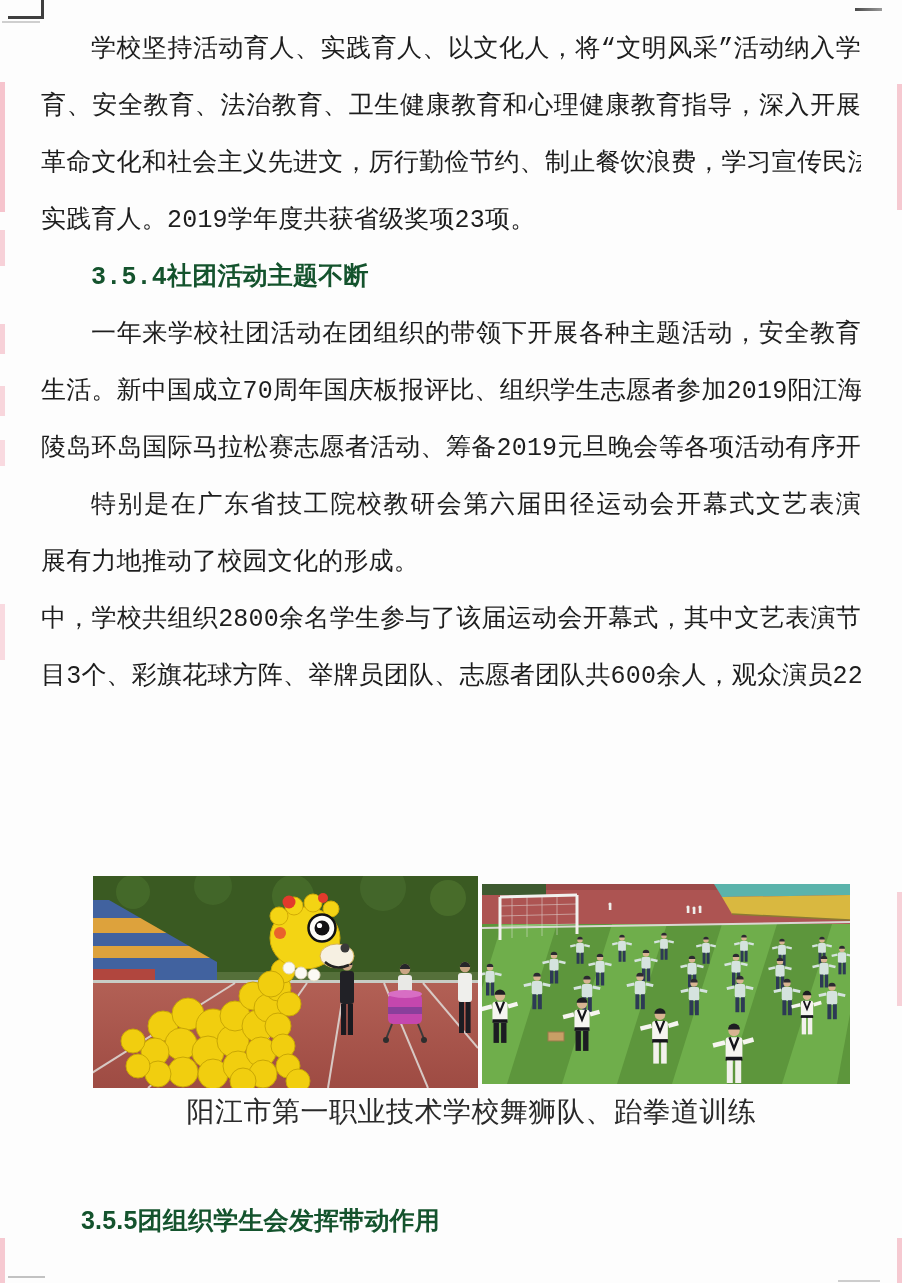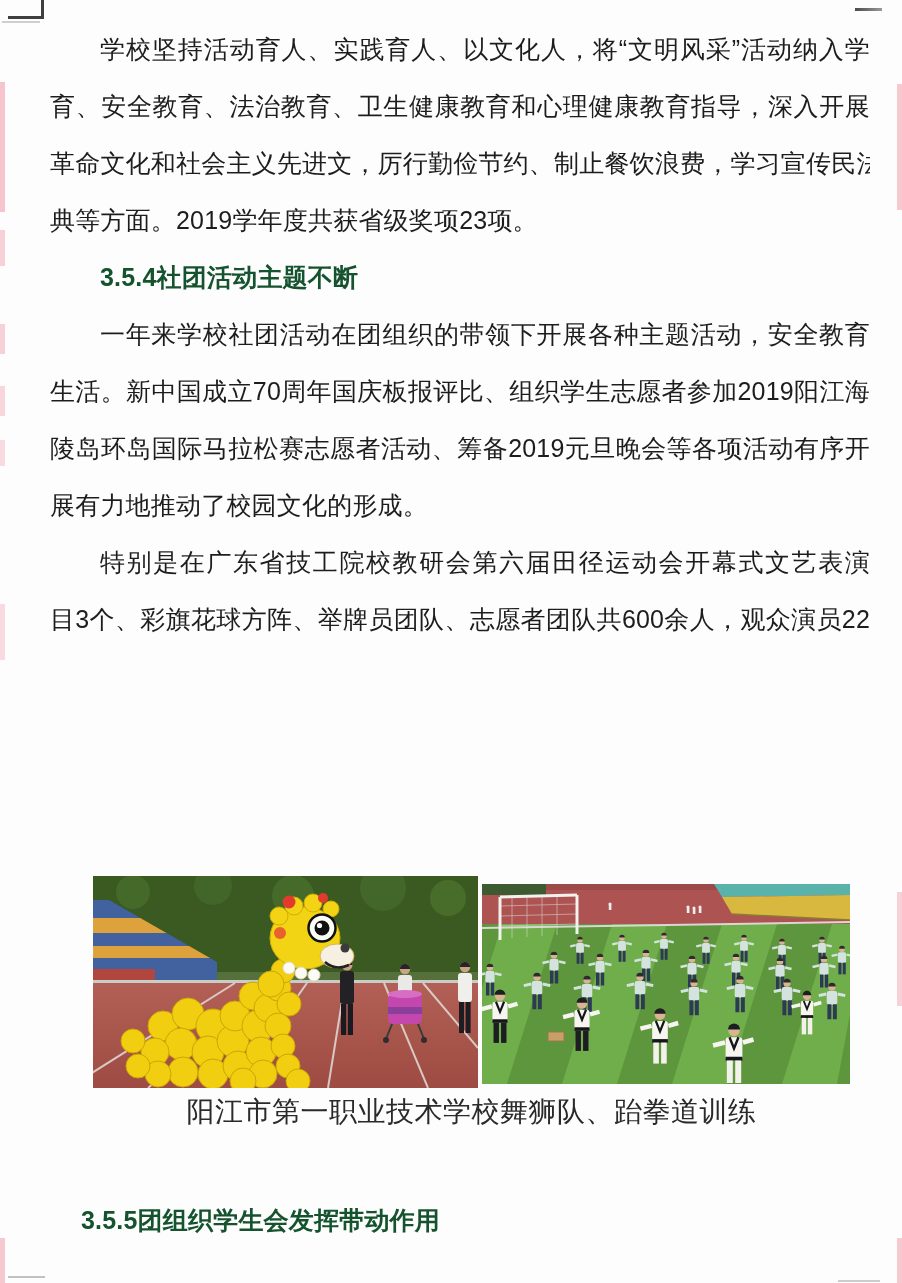--- a/index.html
+++ b/index.html
@@ -7,21 +7,21 @@
     width:902px;height:1283px;
     background:#ffffff;
     font-family:"Liberation Sans","DejaVu Sans",sans-serif;
     overflow:hidden;
   }
   #page{
     position:relative;width:902px;height:1283px;
     background:#fdfdfd;overflow:hidden;
   }
   
-  #text-block{position:absolute;left:50px;top:21px;width:820px;}
+  #text-block{position:absolute;left:41px;top:21px;width:820px;font-family:Liberation Mono, monospace;}
   .line{
     height:57px;line-height:57px;font-size:25px;color:#1d1d1d;
     text-align:justify;text-align-last:justify;
     word-break:break-all;overflow:hidden;white-space:nowrap;
     letter-spacing:.2px;
   }
   .line.end{text-align-last:left;}
   .line.indent{text-indent:50px;}
   .line.heading{font-weight:bold;color:#14532d;text-align-last:left;}
   
@@ -53,30 +53,31 @@
 </style>
 </head>
 <body>
 
 <div id="page">
 
   <div id="text-block">
     <div class="line indent">学校坚持活动育人、实践育人、以文化人，将“文明风采”活动纳入学</div>
     <div class="line">育、安全教育、法治教育、卫生健康教育和心理健康教育指导，深入开展</div>
     <div class="line">革命文化和社会主义先进文，厉行勤俭节约、制止餐饮浪费，学习宣传民法</div>
-    <div class="line end">典等方面。2019学年度共获省级奖项23项。</div>
+    <div class="line end">实践育人。2019学年度共获省级奖项23项。</div>
 
     <div class="line heading indent">3.5.4社团活动主题不断</div>
 
     <div class="line indent">一年来学校社团活动在团组织的带领下开展各种主题活动，安全教育</div>
     <div class="line">生活。新中国成立70周年国庆板报评比、组织学生志愿者参加2019阳江海</div>
     <div class="line">陵岛环岛国际马拉松赛志愿者活动、筹备2019元旦晚会等各项活动有序开</div>
+    <div class="line indent">特别是在广东省技工院校教研会第六届田径运动会开幕式文艺表演</div>
+
     <div class="line end">展有力地推动了校园文化的形成。</div>
-
-    <div class="line indent">特别是在广东省技工院校教研会第六届田径运动会开幕式文艺表演</div>
+    <div class="line">中，学校共组织2800余名学生参与了该届运动会开幕式，其中文艺表演节</div>
     <div class="line">目3个、彩旗花球方阵、举牌员团队、志愿者团队共600余人，观众演员22</div>
   </div>
 
   <div class="photo" id="photo-left" role="img" aria-label="黄色醒狮在田径场跑道上训练，旁有彩色看台、鼓手与学生">
     <svg viewBox="0 0 385 212" preserveAspectRatio="none">
       <defs>
         <linearGradient id="lg-track" x1="0" y1="0" x2="0" y2="1">
           <stop offset="0" stop-color="#b26055"></stop>
             <stop offset="1" stop-color="#9e4b43"></stop>
         </linearGradient>

